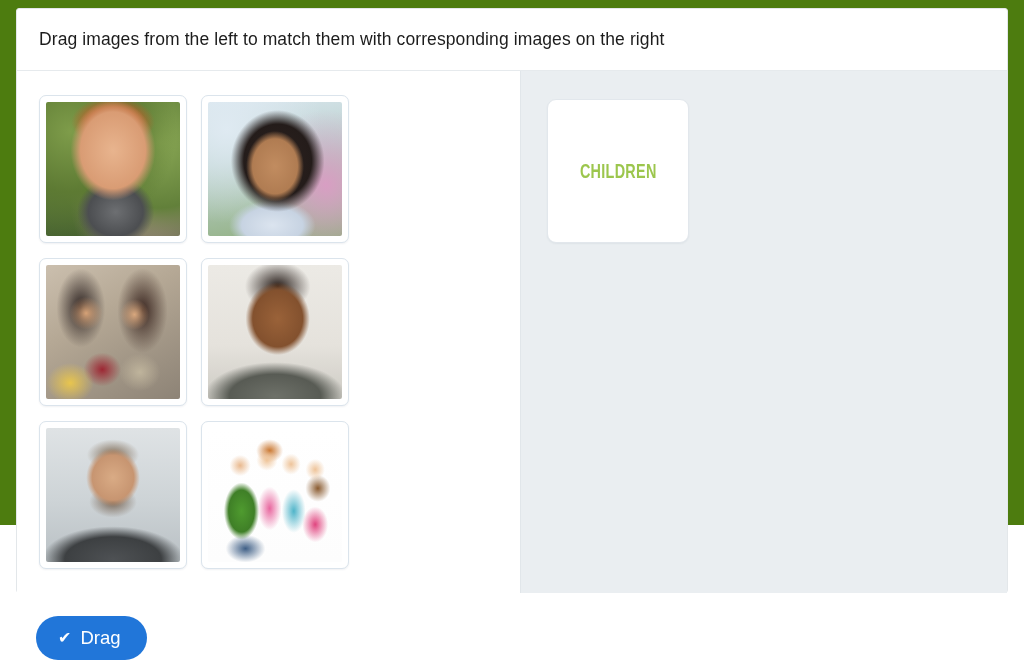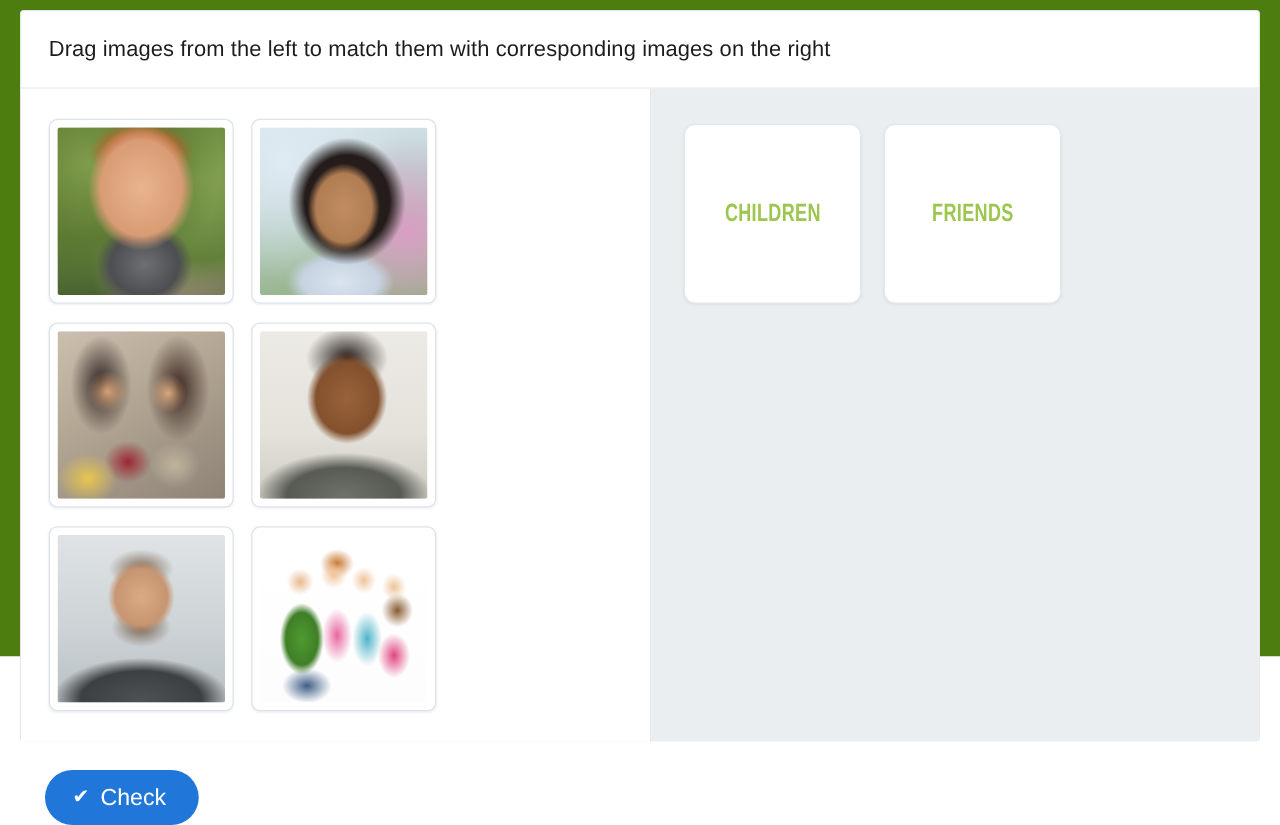--- a/index.html
+++ b/index.html
@@ -245,31 +245,28 @@
       <div class="right-pane">
         <div class="target-grid">
 
           <div class="target-card">
             <span class="target-label">CHILDREN</span>
           </div>
 
 
 
 
-          <div class="target-card">
-            <span class="target-label">FRIENDS</span>
-          </div>
 
 
         </div>
       </div>
 
     </div>
   </div>
 
   <div class="footer">
     <button class="check-button">
       <span class="check-icon">✔</span>
-      <span>Check</span>
+      <span>Drag</span>
     </button>
   </div>
 
 </div>
 
 </body></html>

